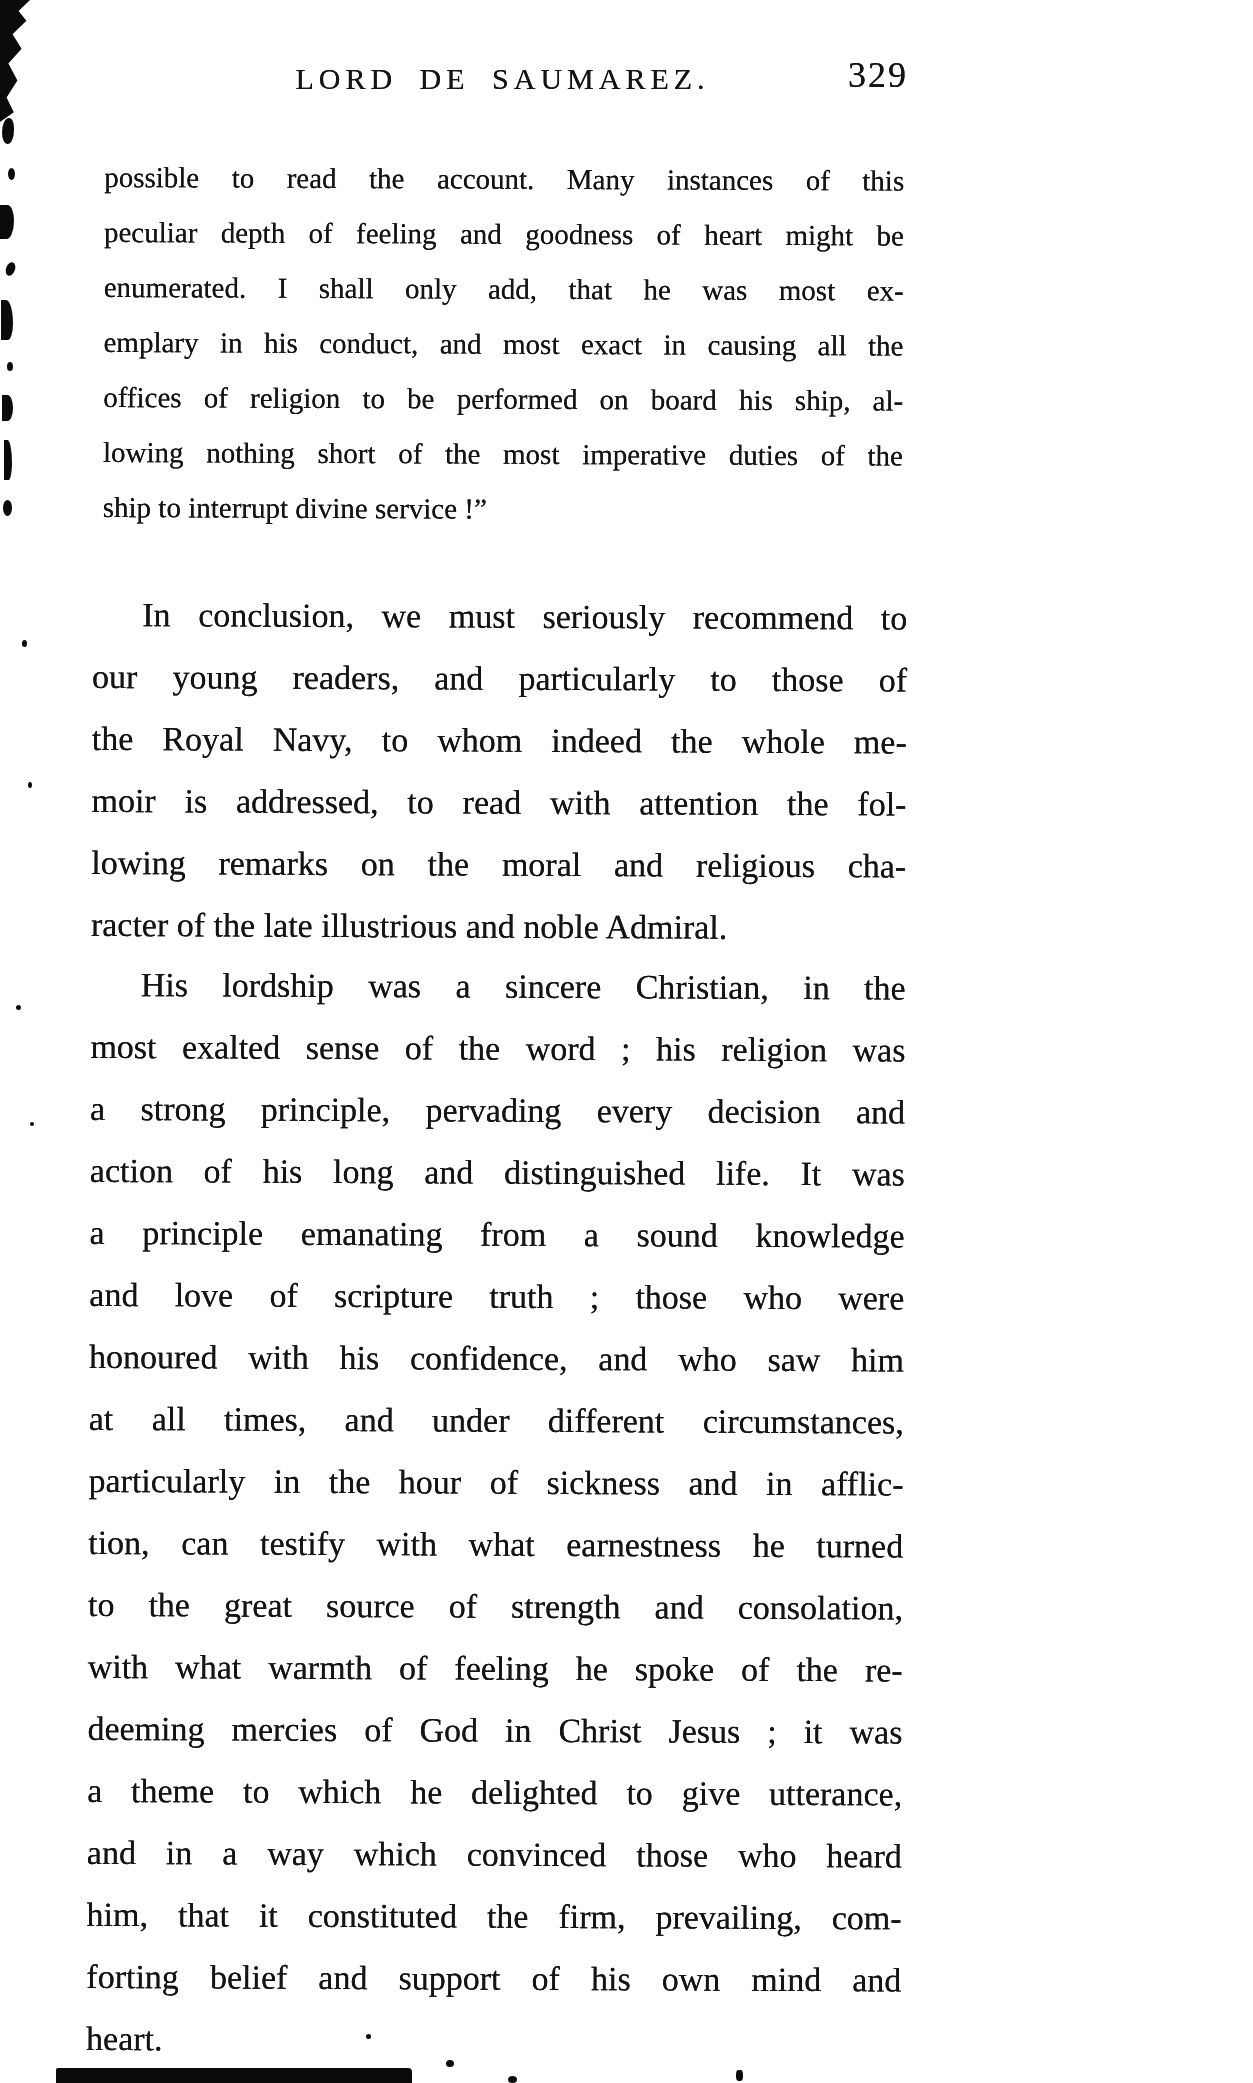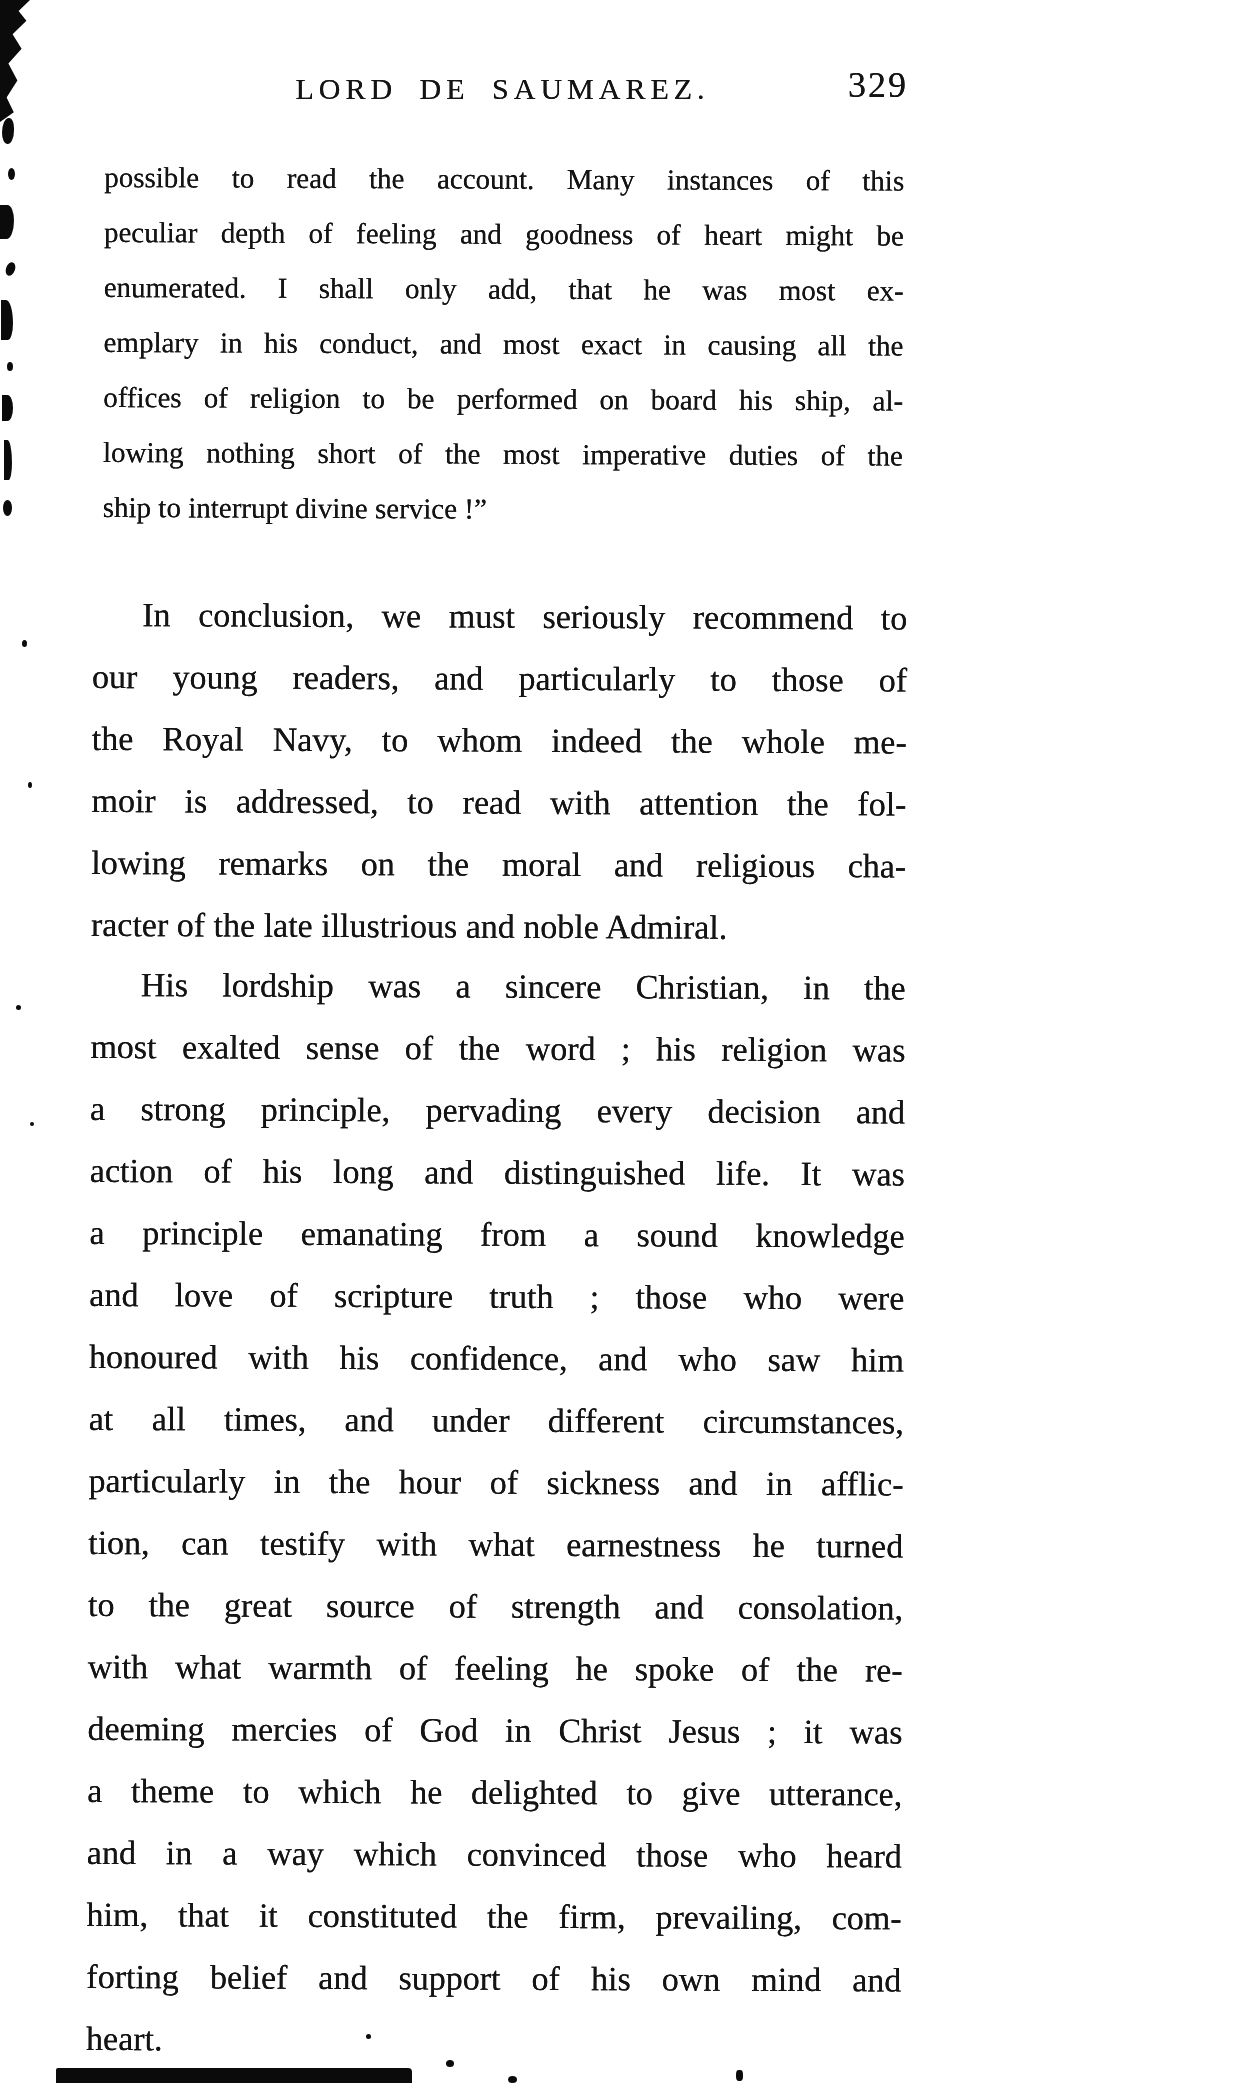--- a/index.html
+++ b/index.html
@@ -3,21 +3,21 @@
 <meta charset="utf-8">
 <style>
   html,body { margin:0; padding:0; background:#ffffff; }
   .page {
     position:relative; width:1253px; height:2083px;
     background:var(--paper,#ffffff); color:var(--ink,#141414);
     overflow:hidden;
     font-family:"Liberation Serif","DejaVu Serif",serif;
   }
   
-  .header { position:absolute; left:95px; top:66px; width:815px; height:46px; }
+  .header { position:absolute; left:95px; top:56px; width:815px; height:46px; }
   .running-title {
     position:absolute; left:0; right:0; top:6px; text-align:center;
     font-size:30px; letter-spacing:5px; word-spacing:10px;
     text-shadow:0 0 0.6px currentColor;
   }
   .page-number {
     position:absolute; right:2px; top:-2px; font-size:36px; letter-spacing:2px;
     text-shadow:0 0 0.6px currentColor;
   }
   

